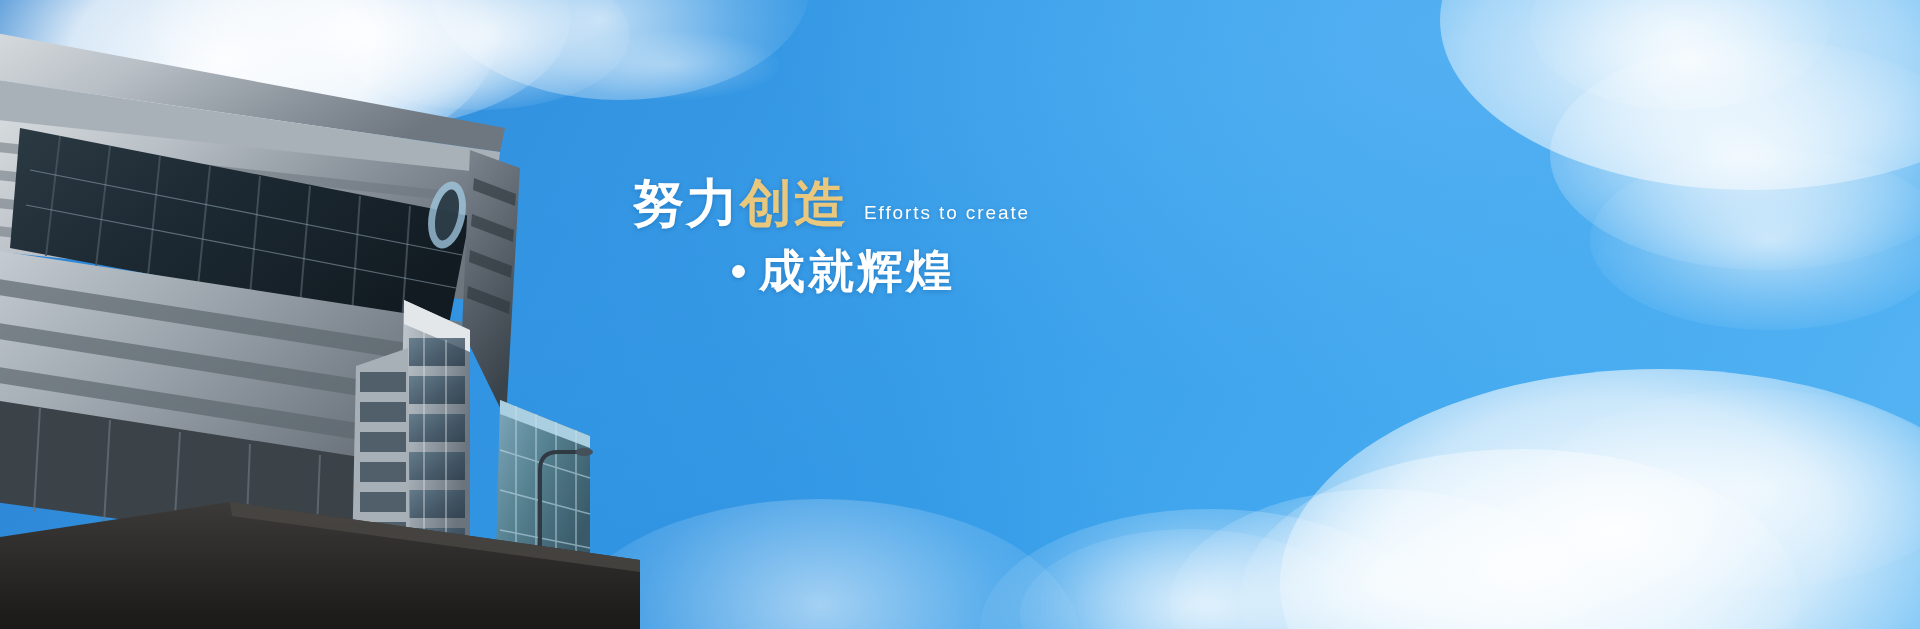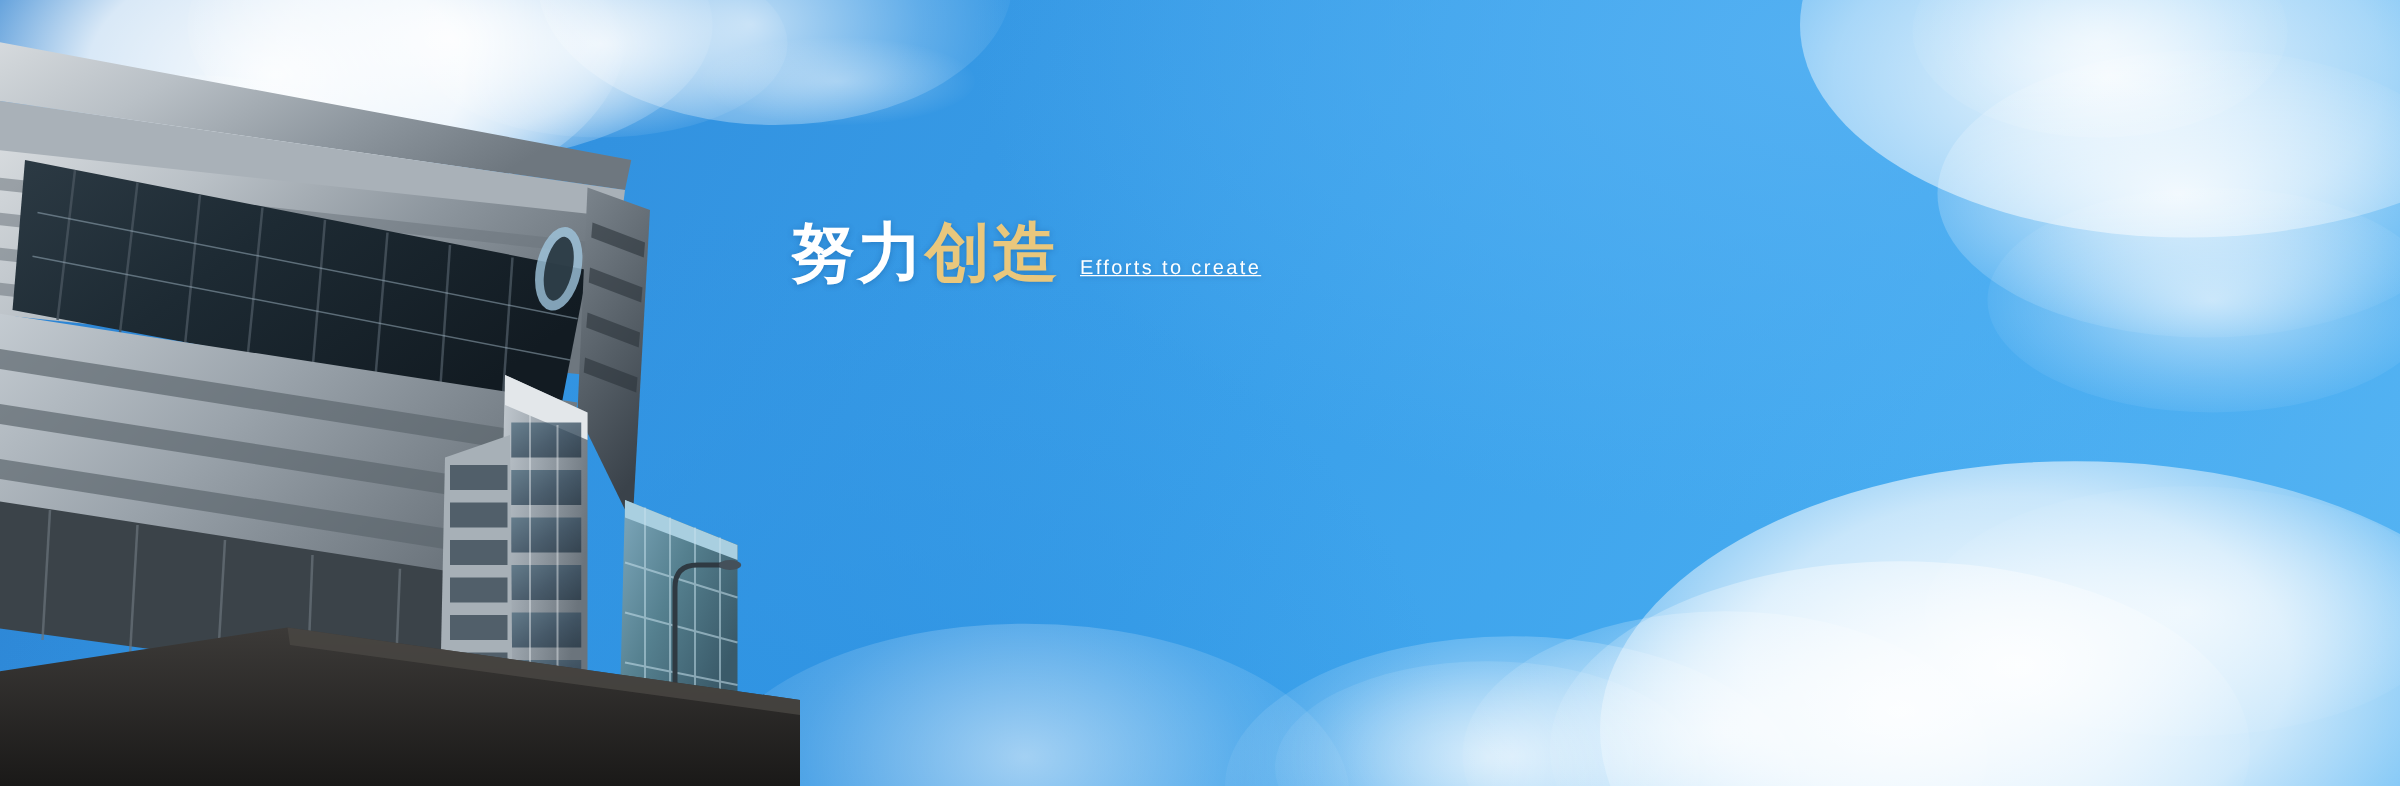--- a/index.html
+++ b/index.html
@@ -93,26 +93,25 @@
   }
   .cn-white{color:#ffffff;}
   .cn-gold{color:#e9c77c;}
 
   .en-block{
     padding-bottom:4px;
     white-space:nowrap;
   }
   .en-line{
     color:#ffffff;
-    font-size:16px;
+    font-size:19px;
     line-height:1.42;
     letter-spacing:1.9px;
     font-weight:400;
     text-shadow:0 1px 4px rgba(0,60,120,.28);
-    text-decoration:underline;
   }
 
   .row-sub{
     display:flex;
     align-items:center;
     gap:14px;
     margin-top:16px;
     padding-left:100px;
   }
   .bullet{
@@ -298,16 +297,20 @@
   <div class="copy">
 
     <div class="row-main">
       <div class="cn-big"><span class="cn-white">努力</span><span class="cn-gold">创造</span></div>
 
       <div class="en-block">
         <div class="en-line">Efforts to create</div>
       </div>
     </div>
 
+    <div class="row-sub">
+      <span class="bullet"></span>
+      <span class="cn-sub">成就辉煌</span>
+    </div>
 
   </div>
 
 </div>
 
 </body></html>

